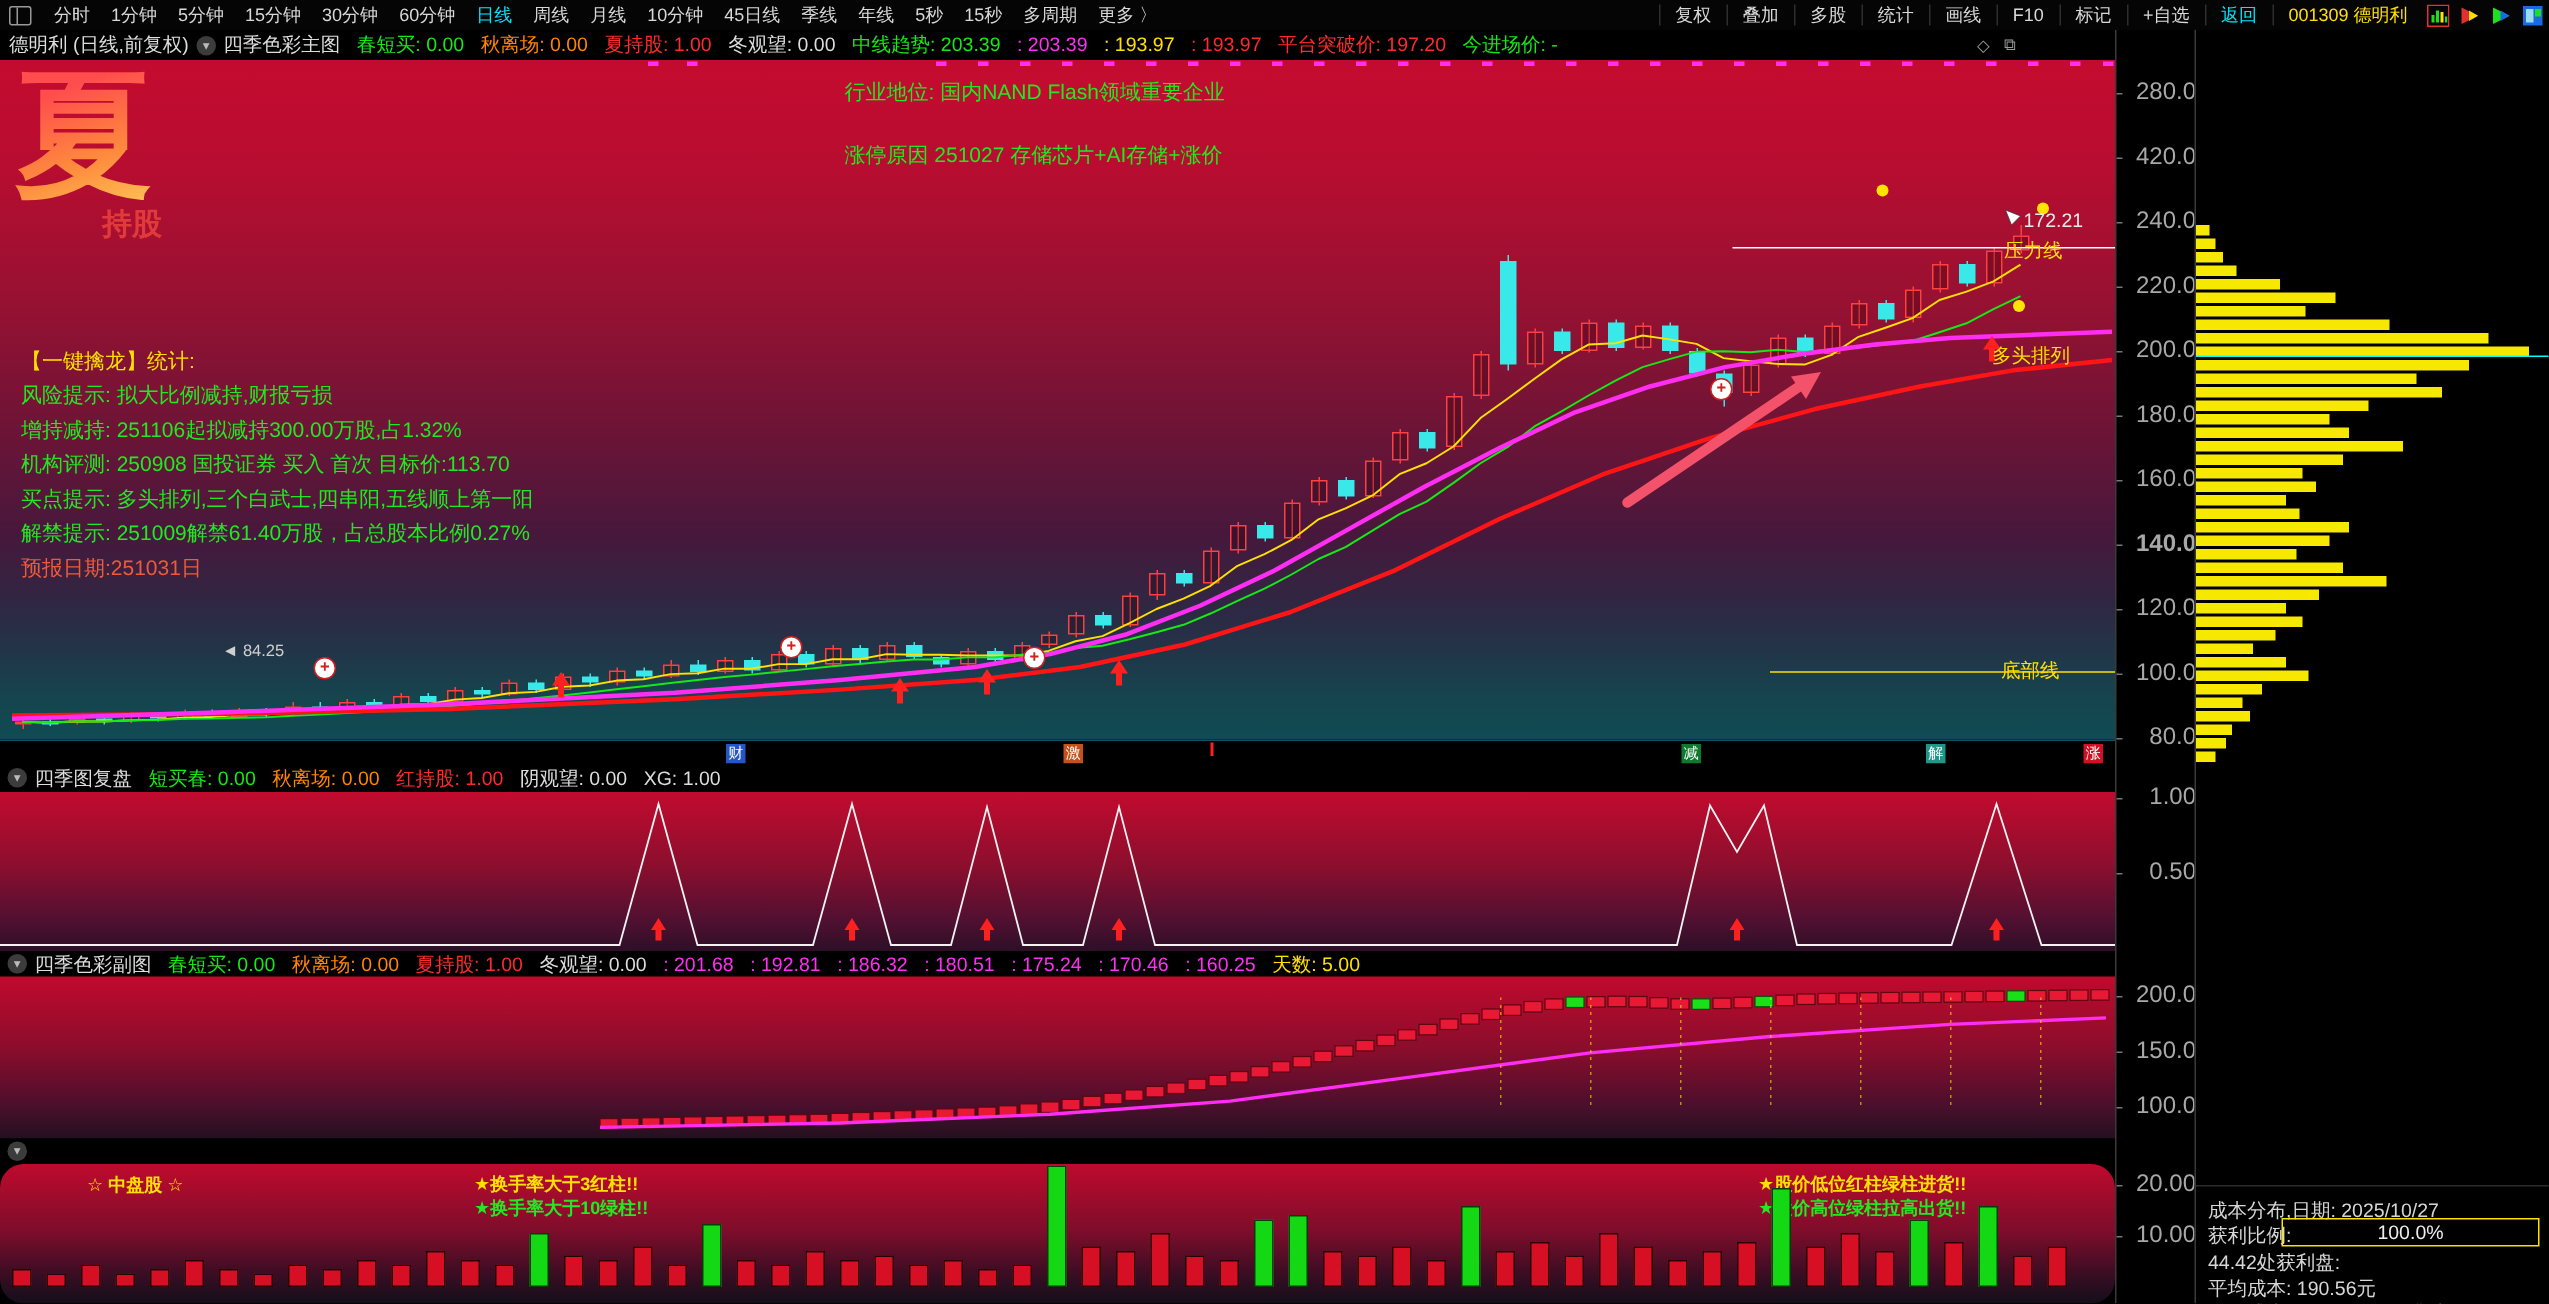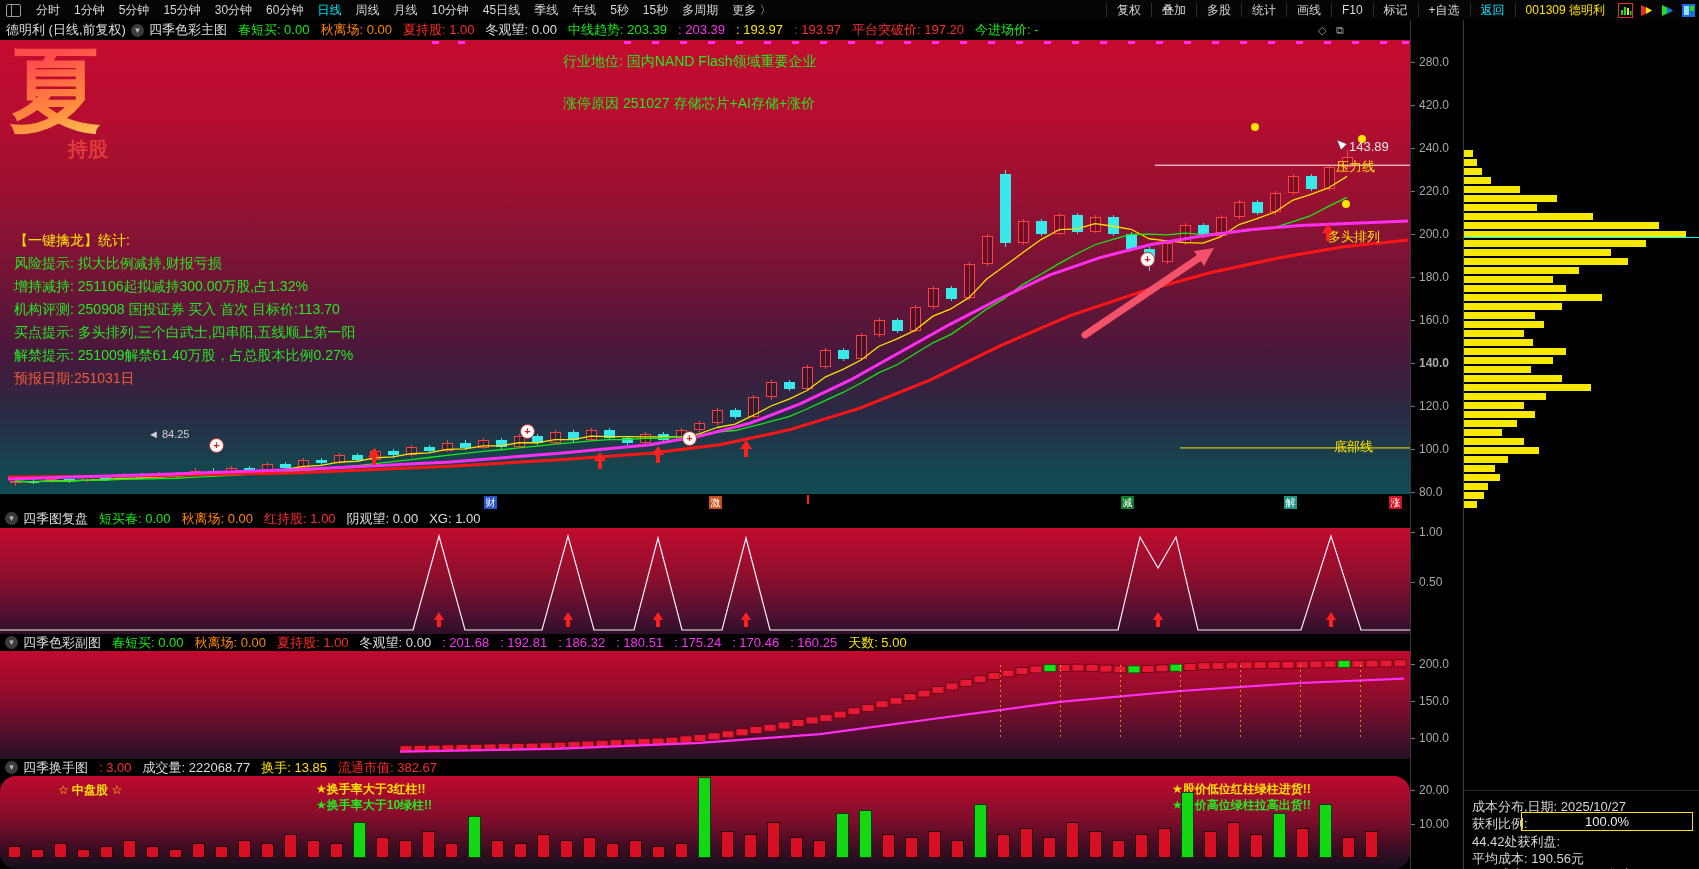--- a/index.html
+++ b/index.html
@@ -29,21 +29,21 @@
   #strip{left:0;top:493px;width:1410px;height:16px;background:#000;border-top:1px solid #0e5560;}
   .season-tag{position:absolute;top:2px;width:13px;height:13px;font-size:10px;line-height:13px;text-align:center;color:#fff;}
   #p2-chart{left:0;top:528px;width:1410px;height:106px;overflow:hidden;
     background:linear-gradient(180deg,#c20b2e,#8e0e2e 45%,#521031 80%,#2d0f27 100%);}
   #p3-chart{left:0;top:651px;width:1410px;height:108px;overflow:hidden;
     background:linear-gradient(180deg,#c00a2d,#8a0d2c 45%,#4a0f2c 80%,#241020 100%);}
   #p4-chart{left:0;top:776px;width:1410px;height:93px;overflow:hidden;
     background:linear-gradient(180deg,#bf0a2d,#7e0d2b 48%,#3c0d23 78%,#120f1b 100%);border-radius:16px;}
   
   #axis-col{left:1410px;top:20px;width:53px;height:849px;background:#000;border-left:1px solid #3a3a3a;}
-  .axlab{position:absolute;left:0;width:100%;font-size:12px;color:#a8a8a8;transform:translateY(-50%);padding-left:8px;box-sizing:border-box;}
+  .axlab{position:absolute;left:0;width:100%;font-size:16px;color:#a8a8a8;transform:translateY(-50%);padding-left:8px;box-sizing:border-box;text-align:right;}
   .axlab::before{content:"";position:absolute;left:0;top:50%;width:4px;height:1px;background:#777;}
   #right-panel{left:1463px;top:20px;width:236px;height:849px;background:#000;border-left:1px solid #3a3a3a;overflow:hidden;}
   .pbar{position:absolute;left:0;height:7px;background:#f7e800;}
   #avg-line{position:absolute;left:0;width:236px;height:1px;background:#00ffff;}
   #cost-sep{position:absolute;left:0;top:770px;width:236px;height:1px;background:#2c2c2c;}
   .cost-line{position:absolute;left:8px;font-size:13px;color:#d6d6d6;white-space:nowrap;}
   #profit-box{position:absolute;left:57px;top:792px;width:170px;height:17px;border:1px solid #ffe000;
     font-size:13px;color:#eee;text-align:center;line-height:17px;}
   
   .info-line{position:absolute;left:14px;font-size:14px;white-space:nowrap;}
@@ -293,21 +293,21 @@
         <path d="M746,400 l-6,9 h4 v8 h4 v-8 h4 z" fill="#ff2020"></path>
         <path d="M1328,184 l-6,9 h4 v8 h4 v-8 h4 z" fill="#ff2020"></path>
         <circle cx="1255" cy="87" r="4" fill="#ffe400"></circle>
         <circle cx="1362" cy="99" r="4" fill="#ffe400"></circle>
         <circle cx="1346" cy="164" r="4" fill="#ffe400"></circle>
         <polygon points="1337,100 1347,104 1341,110" fill="#fff" stroke="#333" stroke-width="0.5"></polygon>
       </svg>
     <div class="chart-label" style="left:1336px;top:118px;">压力线</div>
     <div class="chart-label" style="left:1328px;top:188px;">多头排列</div>
     <div class="chart-label" style="left:1334px;top:398px;">底部线</div>
-    <div id="cursor-price">143.89</div>
+    <div id="cursor-price">172.21</div>
     <div id="low-label">◄ 84.25</div>
   <div class="dash" style="left: 432px;"></div>
       <div class="dash" style="left: 458px;"></div>
       <div class="dash" style="left: 624px;"></div>
       <div class="dash" style="left: 652px;"></div>
       <div class="dash" style="left: 680px;"></div>
       <div class="dash" style="left: 708px;"></div>
       <div class="dash" style="left: 736px;"></div>
       <div class="dash" style="left: 764px;"></div>
       <div class="dash" style="left: 792px;"></div>
@@ -451,21 +451,20 @@
       <div class="ydash" style="left: 1060px; top: 14px; height: 72px;"></div>
       <div class="ydash" style="left: 1120px; top: 14px; height: 72px;"></div>
       <div class="ydash" style="left: 1180px; top: 14px; height: 72px;"></div>
       <div class="ydash" style="left: 1240px; top: 14px; height: 72px;"></div>
       <div class="ydash" style="left: 1300px; top: 14px; height: 72px;"></div>
       <div class="ydash" style="left: 1360px; top: 14px; height: 72px;"></div>
     </div>
 
   <div class="hdr abs" style="top:759px;height:17px;">
     <span class="hdr-icon">▾</span>
-    <span><span class="seg" style="color: rgb(221, 221, 221);">四季换手图</span><span class="seg" style="color: rgb(255, 42, 42);">: 3.00</span><span class="seg" style="color: rgb(221, 221, 221);">成交量: 222068.77</span><span class="seg" style="color: rgb(255, 224, 0);">换手: 13.85</span><span class="seg" style="color: rgb(255, 42, 42);">流通市值: 382.67</span></span>
   </div>
   <div id="p4-chart" class="abs">
     <div id="p4-ann">
         <div class="p4ann" style="color: rgb(255, 224, 0); left: 58px; top: 6px;">☆ 中盘股 ☆</div>
         <div class="p4ann" style="color: rgb(255, 224, 0); left: 316px; top: 5px;">★换手率大于3红柱!!</div>
         <div class="p4ann" style="color: rgb(34, 233, 34); left: 316px; top: 21px;">★换手率大于10绿柱!!</div>
         <div class="p4ann" style="color: rgb(255, 224, 0); left: 1172px; top: 5px;">★股价低位红柱绿柱进货!!</div>
         <div class="p4ann" style="color: rgb(34, 233, 34); left: 1172px; top: 21px;">★股价高位绿柱拉高出货!!</div>
       </div>
     <div id="p4-bars">

